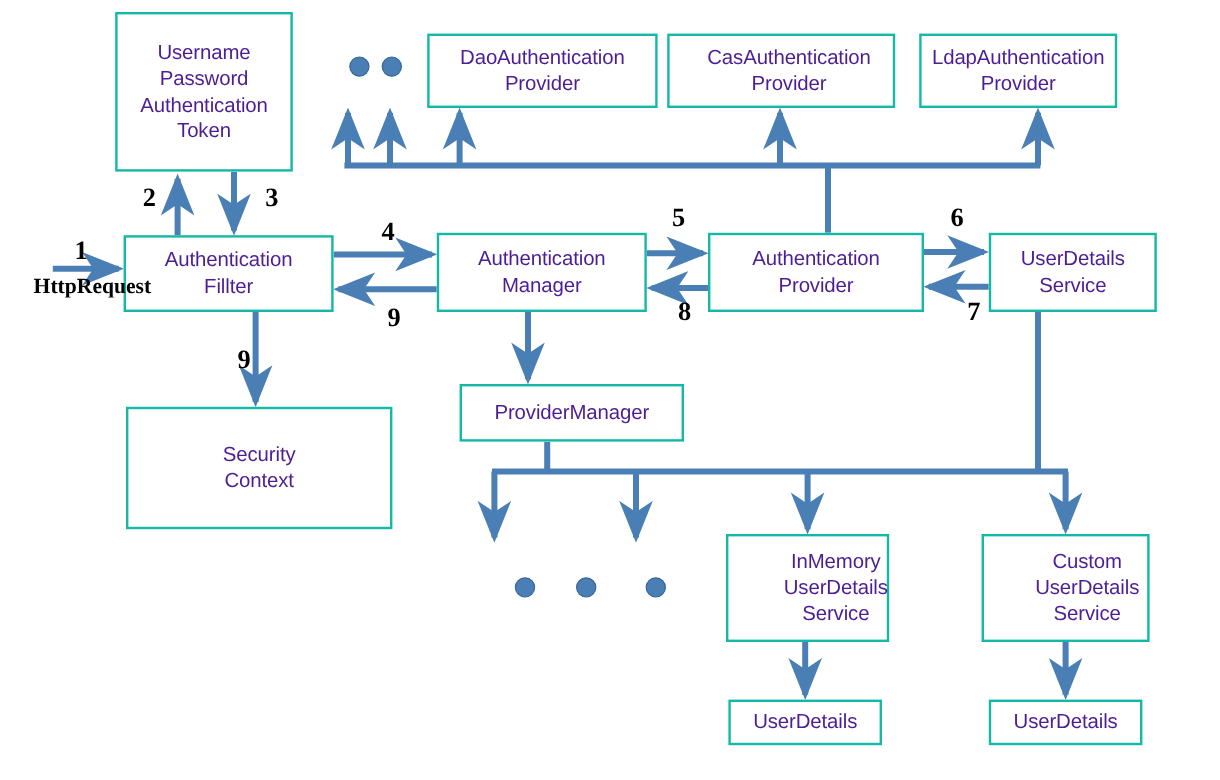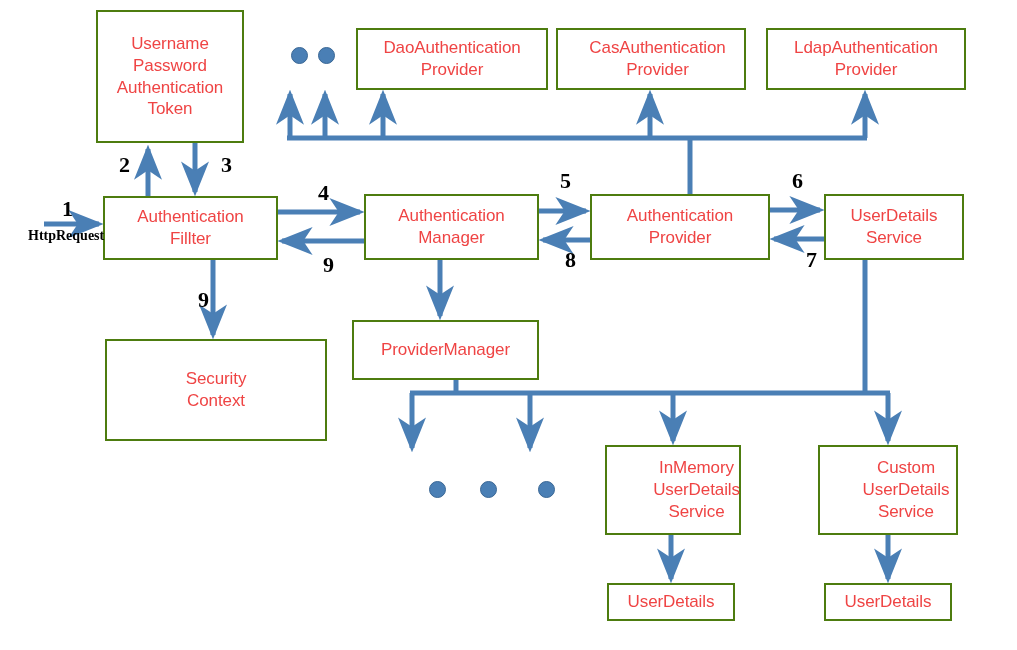--- a/index.html
+++ b/index.html
@@ -20,47 +20,47 @@
     position: absolute;
     left: 0;
     top: 0;
     width: 1017px;
     height: 650px;
     pointer-events: none;
   }
   .node {
     position: absolute;
     box-sizing: border-box;
-    border: 2px solid #4d7c0f;
+    border: 2px solid #14b8a6;
     background: #ffffff;
     display: flex;
     align-items: center;
     justify-content: center;
     text-align: center;
-    color: #ef4444;
+    color: #4c1d95;
     font-size: 17px;
     line-height: 1.28;
     letter-spacing: -0.1px;
     z-index: 3;
   }
   .node span { display: block; padding: 0 4px; }
   .step-label {
     position: absolute;
     font-family: "Liberation Serif", serif;
     font-weight: bold;
     font-size: 22px;
     color: #000000;
     z-index: 4;
     white-space: nowrap;
   }
   .edge-label {
     position: absolute;
     font-family: "Liberation Serif", serif;
     font-weight: bold;
-    font-size: 14px;
+    font-size: 18px;
     color: #000000;
     z-index: 4;
     white-space: nowrap;
   }
   .dot {
     position: absolute;
     width: 17px;
     height: 17px;
     border-radius: 50%;
     background: #4a7fb5;
@@ -139,41 +139,41 @@
   </div>
 
   <div class="node" style="left:356px;top:28px;width:192px;height:62px;align-items:center;">
     <span>DaoAuthentication<br>Provider</span>
   </div>
 
   <div class="node" style="left:556px;top:28px;width:190px;height:62px;padding-left:13px;">
     <span>CasAuthentication<br>Provider</span>
   </div>
 
-  <div class="node" style="left:766px;top:28px;width:200px;height:62px;">
+  <div class="node" style="left:766px;top:28px;width:165px;height:62px;">
     <span>LdapAuthentication<br>Provider</span>
   </div>
 
   <div class="node" style="left:103px;top:196px;width:175px;height:64px;">
     <span>Authentication<br>Fillter</span>
   </div>
 
   <div class="node" style="left:364px;top:194px;width:175px;height:66px;">
     <span>Authentication<br>Manager</span>
   </div>
 
   <div class="node" style="left:590px;top:194px;width:180px;height:66px;">
     <span>Authentication<br>Provider</span>
   </div>
 
   <div class="node" style="left:824px;top:194px;width:140px;height:66px;">
     <span>UserDetails<br>Service</span>
   </div>
 
-  <div class="node" style="left:352px;top:320px;width:187px;height:60px;">
+  <div class="node" style="left:383px;top:320px;width:187px;height:48px;">
     <span>ProviderManager</span>
   </div>
 
   <div class="node" style="left:105px;top:339px;width:222px;height:102px;">
     <span>Security<br>Context</span>
   </div>
 
   <div class="node" style="left:605px;top:445px;width:136px;height:90px;padding-left:47px;">
     <span>InMemory<br>UserDetails<br>Service</span>
   </div>

